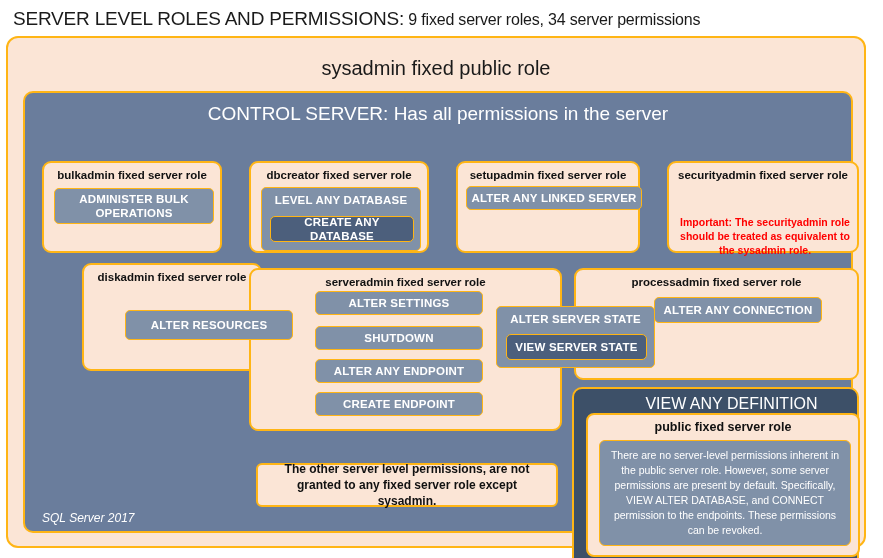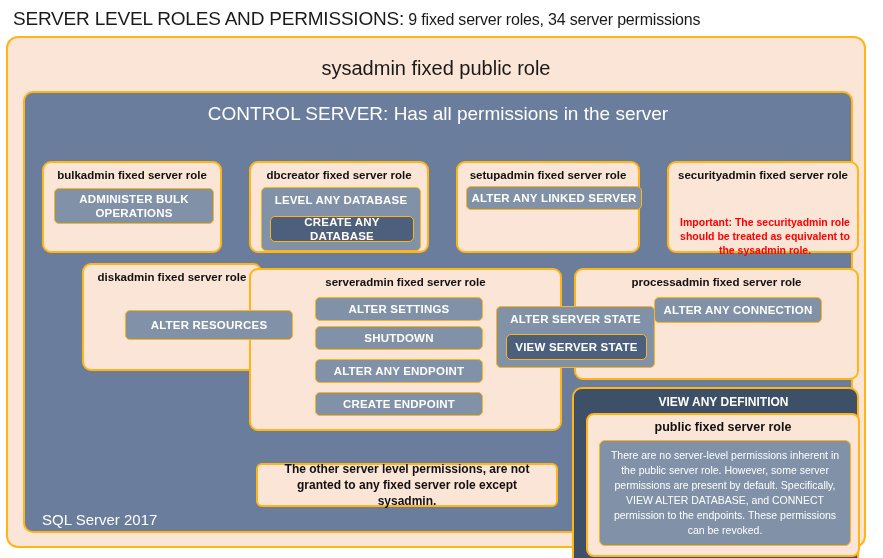--- a/index.html
+++ b/index.html
@@ -161,26 +161,26 @@
     top: 352px;
     width: 298px;
     height: 180px;
     background: #3d5068;
     border: 2px solid #ffb515;
     border-radius: 10px;
     box-sizing: border-box;
   }
   #view-any-definition-label {
     position: absolute;
-    left: 8px;
+    left: 16px;
     top: 6px;
     width: 100%;
     text-align: center;
-    font-size: 12px;
-    font-weight: bold;
+    font-size: 16px;
+    font-weight: normal;
     color: #ffffff;
   }
   #public-role-card {
     position: absolute;
     left: 12px;
     top: 24px;
     width: 274px;
     height: 144px;
     background: #fbe5d6;
     border: 2px solid #ffb515;
@@ -216,22 +216,23 @@
     color: #ffffff;
     line-height: 1.42;
     padding: 0 7px;
   }
 
   
   #footer-label {
     position: absolute;
     left: 32px;
     top: 514px;
-    font-size: 15px;
-    color: #ffffff;
+    font-size: 12px;
+    color: #ffffff;
+    font-style: italic;
   }
 </style>
 </head>
 <body>
 
 <div id="title-bar">
   <span id="title-main">SERVER LEVEL ROLES AND PERMISSIONS:</span><span id="title-sub"> 9 fixed server roles, 34 server permissions</span>
 </div>
 
 <div id="sysadmin-box">
@@ -264,21 +265,21 @@
       <div class="role-title">securityadmin  fixed server role</div>
       <div class="warn-note" style="left:6px; top:52px; width:180px;">Important:  The securityadmin role should  be treated as equivalent to the  sysadmin role.</div>
     </div>
 
     <div class="role-card" style="left:17px; top:170px; width:180px; height:108px;margin-left:40px;">
       <div class="role-title">diskadmin  fixed server role</div>
     </div>
 
     <div class="role-card" style="left:224px; top:175px; width:313px; height:163px;">
       <div class="role-title">serveradmin fixed server role</div>
-      <div class="perm" style="left:64px; top:27px; width:168px; height:24px;">ALTER SETTINGS</div>
+      <div class="perm" style="left:64px; top:21px; width:168px; height:24px;">ALTER SETTINGS</div>
       <div class="perm" style="left:64px; top:56px; width:168px; height:24px;">SHUTDOWN</div>
       <div class="perm" style="left:64px; top:89px; width:168px; height:24px;">ALTER ANY ENDPOINT</div>
       <div class="perm" style="left:64px; top:122px; width:168px; height:24px;">CREATE  ENDPOINT</div>
     </div>
 
     <div class="role-card" style="left:549px; top:175px; width:285px; height:112px;">
       <div class="role-title">processadmin  fixed server role</div>
       <div class="perm" style="left:78px; top:27px; width:168px; height:26px;">ALTER ANY CONNECTION</div>
     </div>
 

